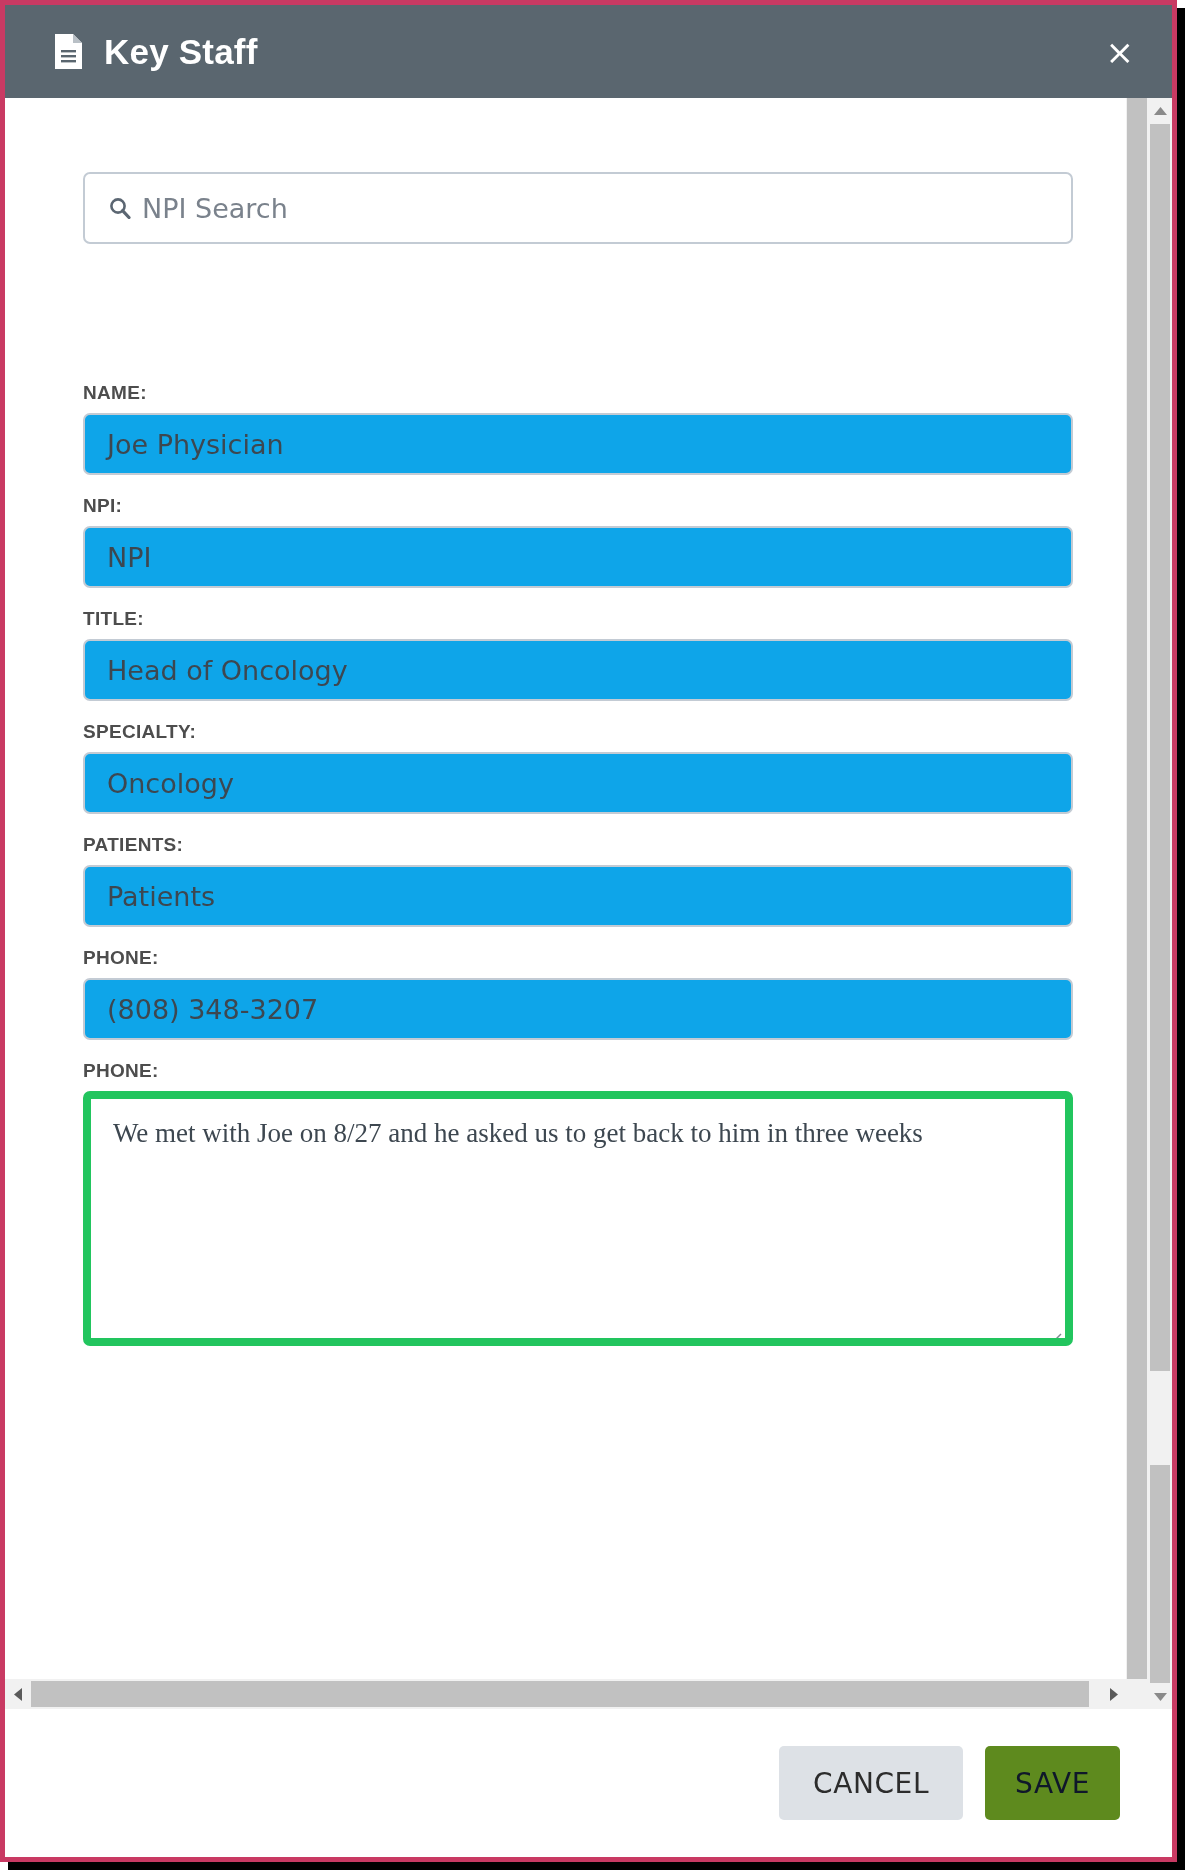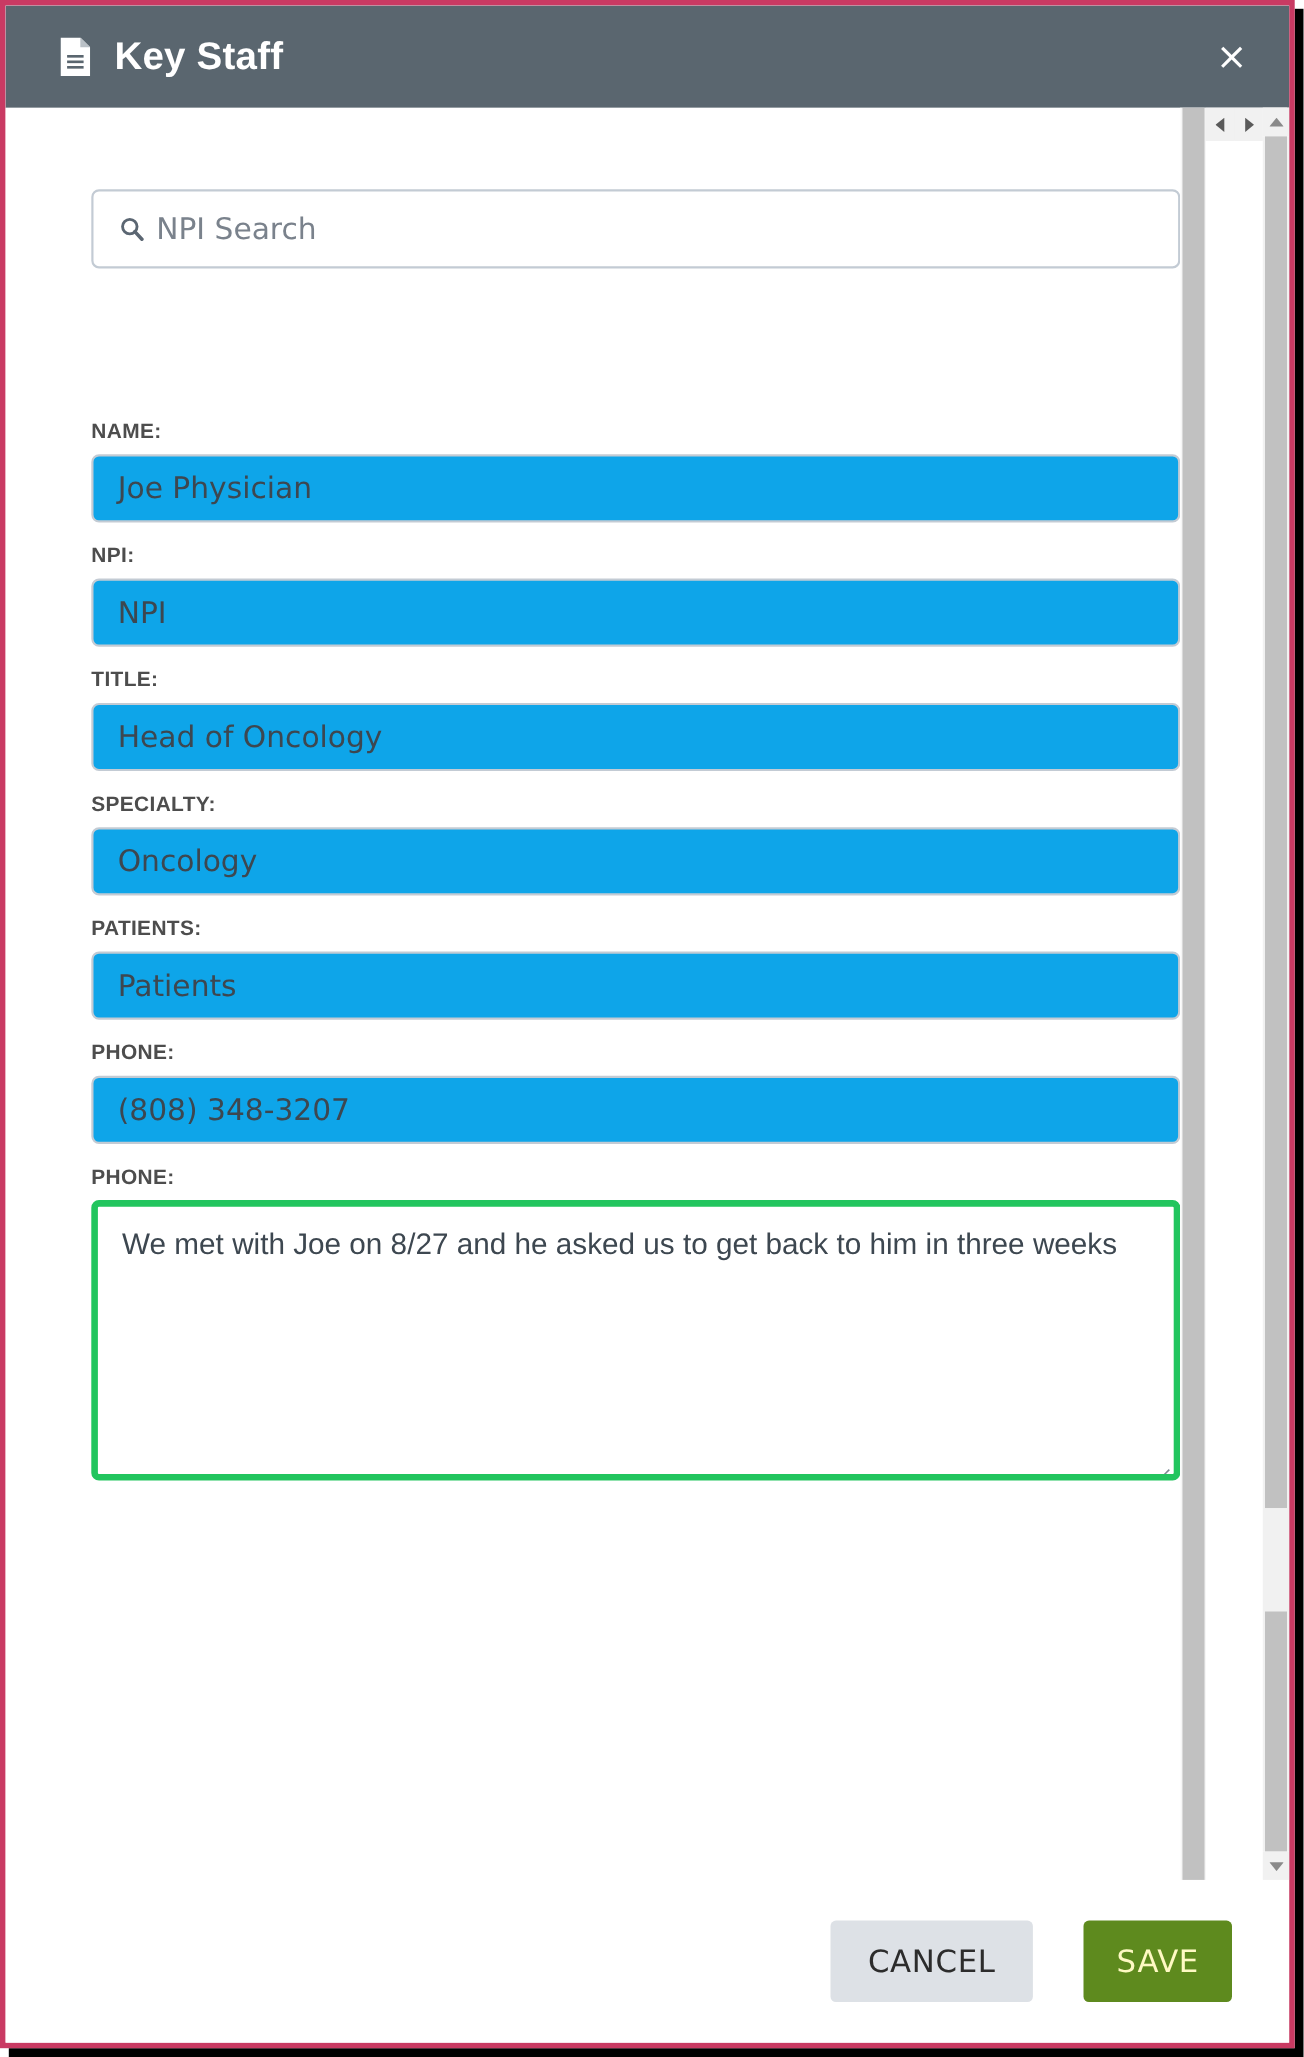--- a/index.html
+++ b/index.html
@@ -86,21 +86,21 @@
     flex: 1;
     display: flex;
     min-height: 0;
     background: #ffffff;
     position: relative;
   }
   .body-main {
     flex: 1;
     min-width: 0;
     display: flex;
-    flex-direction: row;
+    flex-direction: column;
   }
   .content-row {
     flex: 1;
     display: flex;
     min-height: 0;
   }
   .content-scroll {
     flex: 1;
     min-width: 0;
     padding: 0 0 0 78px;
@@ -166,29 +166,29 @@
     color: #3d4750;
     font-family: "DejaVu Sans", sans-serif;
     white-space: nowrap;
     overflow: hidden;
   }
   .notes-label {
     margin-top: 2px;
   }
   .notes-area {
     height: 255px;
-    border: 6px solid #22c55e;
+    border: 8px solid #22c55e;
     border-radius: 7px;
     background: #ffffff;
     padding: 16px 22px;
     box-sizing: border-box;
     font-size: 27px;
     color: #3d4750;
     line-height: 1.38;
-    font-family: Liberation Sans, sans-serif;
+    font-family: Liberation Serif, serif;
     position: relative;
     overflow: hidden;
   }
   .resize-grip {
     position: absolute;
     right: 3px;
     bottom: 3px;
     width: 16px;
     height: 16px;
   }
@@ -316,23 +316,22 @@
     align-items: center;
     justify-content: center;
     padding: 0 34px;
   }
   .btn-cancel {
     background: #dde1e6;
     color: #2c2c2c;
   }
   .btn-save {
     background: #5e8a1e;
-    color: #fef9c3;
+    color: #0f172a;
     padding: 0 30px;
-    margin-left: 24px;
   }
 </style>
 </head>
 <body>
 
 <div class="window-shadow"></div>
 
 <div class="window">
 
   <div class="titlebar">

